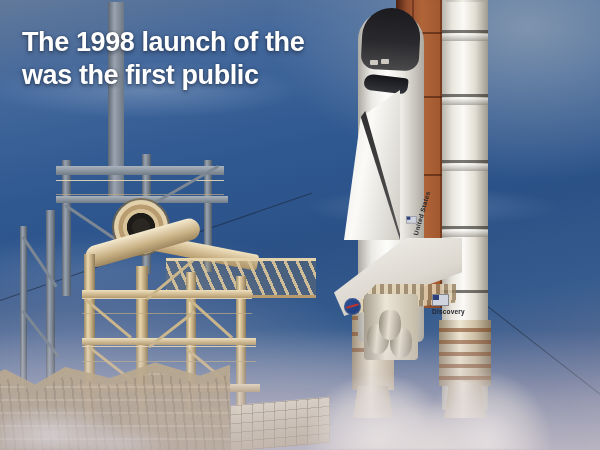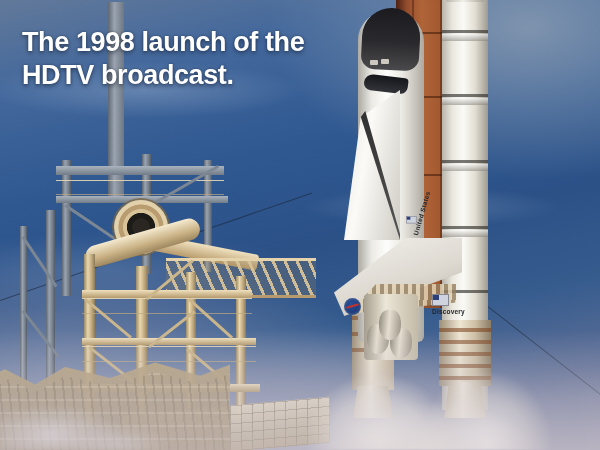--- a/index.html
+++ b/index.html
@@ -378,16 +378,16 @@
     <div id="lower-mass"></div>
     <div id="lower-detail"></div>
   </div>
 
   <div id="plume"></div>
   <div id="smoke-left"></div>
   <div id="haze-bottom"></div>
 
   <div id="caption">
     <div>The 1998 launch of the</div>
-    <div>HDTV broadcast.</div>
+    <div>was the first public</div>
   </div>
 
 </div>
 
 </body></html>

